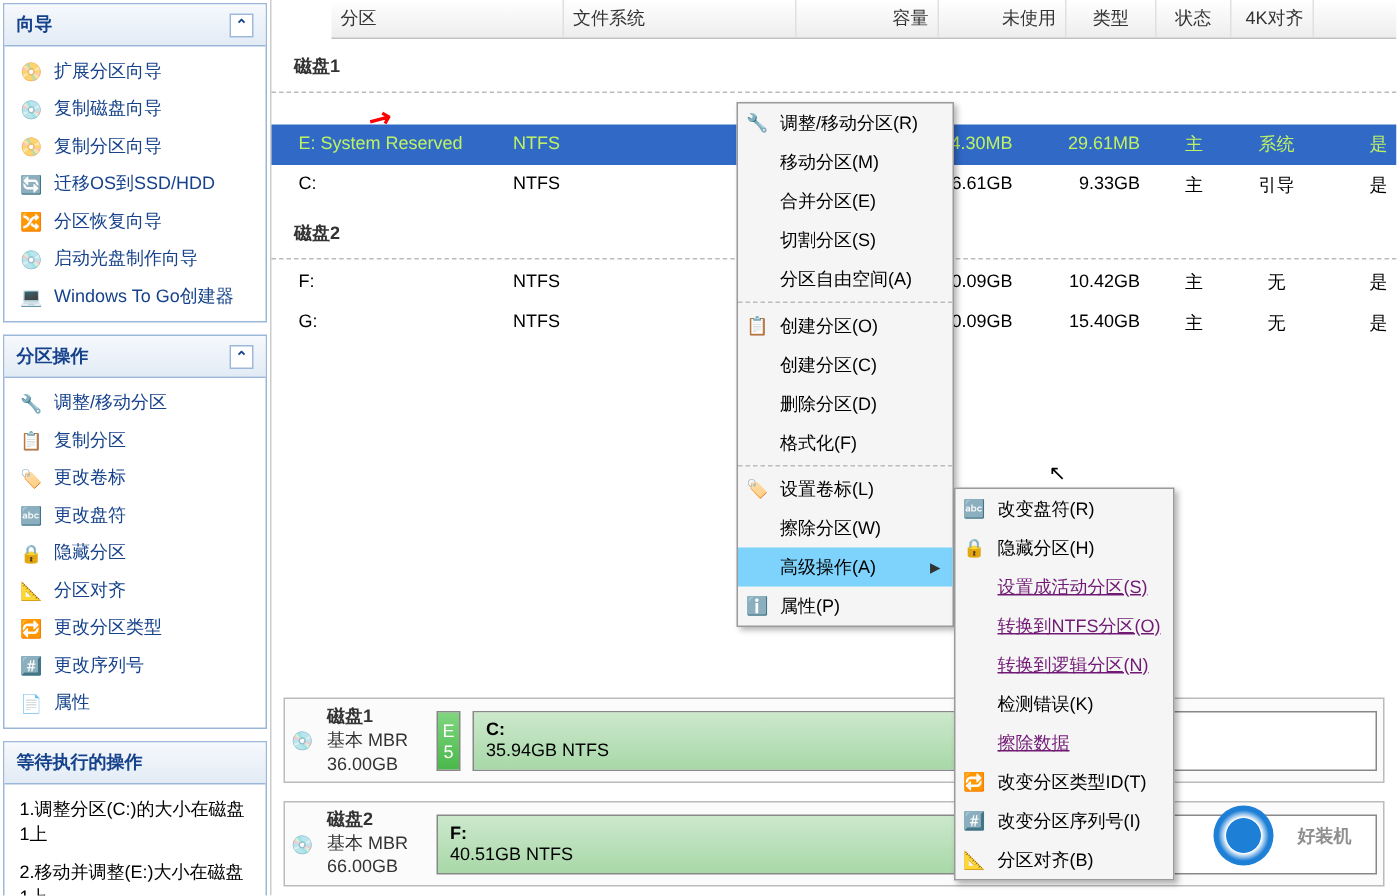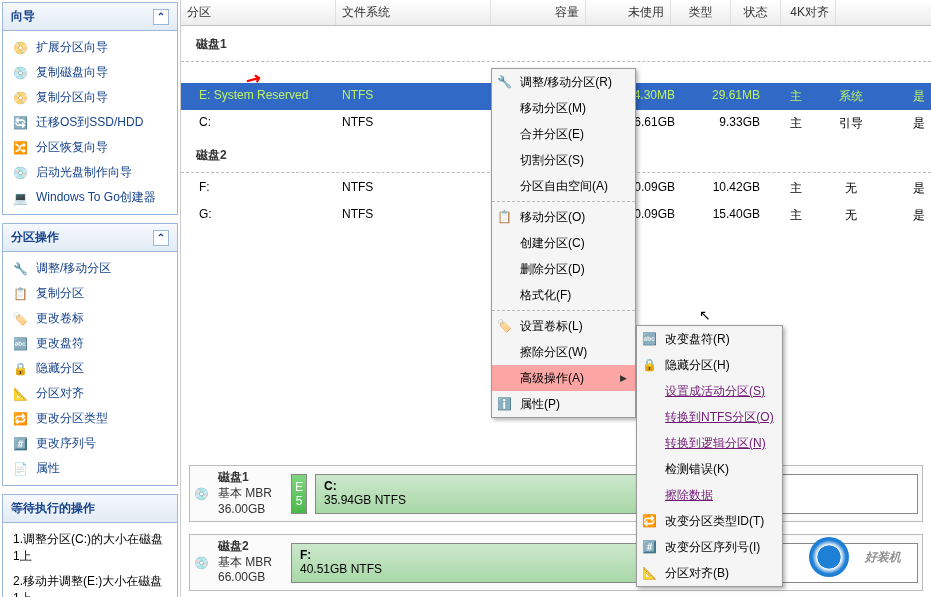--- a/index.html
+++ b/index.html
@@ -5,50 +5,50 @@
 * { box-sizing: border-box; margin: 0; padding: 0; font-family: "Microsoft YaHei", SimSun, Arial, sans-serif; font-size: 12px; }
 body { background: #fff; width: 931px; height: 597px; overflow: hidden; display: flex; position: relative; }
 .sidebar { width: 210px; background: #fff; padding: 2px; border-right: 1px solid #ccc; }
 .panel { border: 1px solid #9bb7d9; margin-bottom: 8px; background: #fff; }
 .panel-header { background: linear-gradient(#f6f9fd,#e2ebf5); padding: 5px 8px; font-weight: bold; color: #15428b; display: flex; justify-content: space-between; align-items: center; cursor: pointer; border-bottom: 1px solid #9bb7d9; }
 .collapse-btn { width: 16px; height: 16px; border: 1px solid #9bb7d9; background: #fff; display: flex; align-items: center; justify-content: center; color: #15428b; font-size: 10px; }
 .panel-body { padding: 4px 0; }
 .side-item { display: flex; align-items: center; padding: 4px 10px; gap: 7px; cursor: pointer; color: #15428b; }
 .icon { width: 16px; height: 16px; display: inline-flex; align-items: center; justify-content: center; font-size: 12px; flex-shrink: 0; }
 .main { flex: 1; display: flex; flex-direction: column; position: relative; }
-.table-header { display: flex; border-bottom: 1px solid #c0c0c0; background: linear-gradient(#fff,#ededed); }
+.table-header { display: flex; border-bottom: 1px solid #c0c0c0; background: linear-gradient(#fff,#ededed); margin-left: 40px; }
 .th { padding: 4px 6px; border-right: 1px solid #e0e0e0; color: #333; }
 .col-part { width: 155px; }
 .col-fs { width: 155px; }
 .col-cap { width: 95px; text-align: right; }
 .col-used { width: 95px; text-align: right; }
 .col-free { width: 85px; text-align: right; }
 .col-type { width: 60px; text-align: center; }
 .col-stat { width: 50px; text-align: center; }
 .col-4k { width: 55px; text-align: right; }
 .disk-label { padding: 10px 10px 6px 15px; font-weight: bold; color: #333; }
 .row { display: flex; padding: 3px 0; }
 .row .td { padding: 2px 6px; }
 .row.sel { background: #3169c6; color: #bef264; margin-top: 19px; }
 .red-arrow { position: absolute; color: red; font-size: 18px; font-weight: bold; pointer-events: none; transform: rotate(30deg); }
 .context-menu { position: absolute; background: #f5f5f5; border: 1px solid #9a9a9a; box-shadow: 2px 2px 4px rgba(0,0,0,0.3); min-width: 145px; z-index: 100; }
 .menu-item { display: flex; align-items: center; padding: 4px 8px 4px 4px; gap: 6px; cursor: pointer; white-space: nowrap; }
-.menu-item.hl { background: #fca5a5; }
+.menu-item.hl { background: #7dd3fc; }
 .menu-item.disabled { color: #701a75; text-decoration: underline; }
 .menu-icon { width: 18px; height: 18px; display: inline-flex; align-items: center; justify-content: center; }
 .sub-arrow { margin-left: auto; color: #333; font-size: 9px; }
 .disk-bar-row { display: flex; align-items: center; border: 1px solid #bbb; margin: 6px 8px; padding: 4px; gap: 8px; background: #fbfbfb; }
 .disk-bar-label { width: 65px; font-size: 11px; color: #333; line-height: 1.3; }
 .disk-bar-e { width: 16px; height: 40px; background: linear-gradient(#7fd67f,#4ab84a); border: 1px solid #888; display: flex; flex-direction: column; align-items: center; justify-content: center; color: #fff; font-size: 10px; }
 .disk-bar-main { flex: 1; height: 40px; border: 1px solid #888; background: #fff; position: relative; padding: 4px 8px; font-size: 11px; }
 .disk-bar-fill { position: absolute; top: 0; bottom: 0; left: 0; background: linear-gradient(#cce8cc,#a8d8a8); z-index: 0; }
 .disk-bar-main .txt { position: relative; z-index: 1; }
 .pending-item { padding: 4px 10px; color: #000000; }
 .hr { border: 0; border-top: 1px dashed #bbb; margin: 2px 0; }
-.watermark { position: absolute; right: 30px; bottom: 20px; font-size: 20px; font-weight: bold; color: rgba(30,30,30,0.5); display: flex; align-items: center; gap: 16px; z-index: 200; font-style: italic; }
+.watermark { position: absolute; right: 30px; bottom: 20px; font-size: 20px; font-weight: bold; color: rgba(30,30,30,0.5); display: flex; align-items: center; gap: 16px; z-index: 200; }
 .wm-logo { width: 40px; height: 40px; border-radius: 50%; background: radial-gradient(circle,#1e7fd6 40%,#fff 42%,#1e7fd6 60%); display: inline-block; }
 .cursor-ptr { position: absolute; z-index: 150; font-size: 14px; }
 </style>
 </head>
 <body>
 
 <div class="sidebar">
   <div class="panel">
     <div class="panel-header">
       <span>向导</span>
@@ -255,21 +255,21 @@
     <span class="menu-icon"></span>
     <span>切割分区(S)</span>
     </div>
       <div class="menu-item">
     <span class="menu-icon"></span>
     <span>分区自由空间(A)</span>
     </div>
       <hr class="hr">
       <div class="menu-item">
     <span class="menu-icon">📋</span>
-    <span>移动分区(O)</span>
+    <span>创建分区(O)</span>
     </div>
       <div class="menu-item">
     <span class="menu-icon"></span>
     <span>创建分区(C)</span>
     </div>
       <div class="menu-item">
     <span class="menu-icon"></span>
     <span>删除分区(D)</span>
     </div>
       <div class="menu-item">

